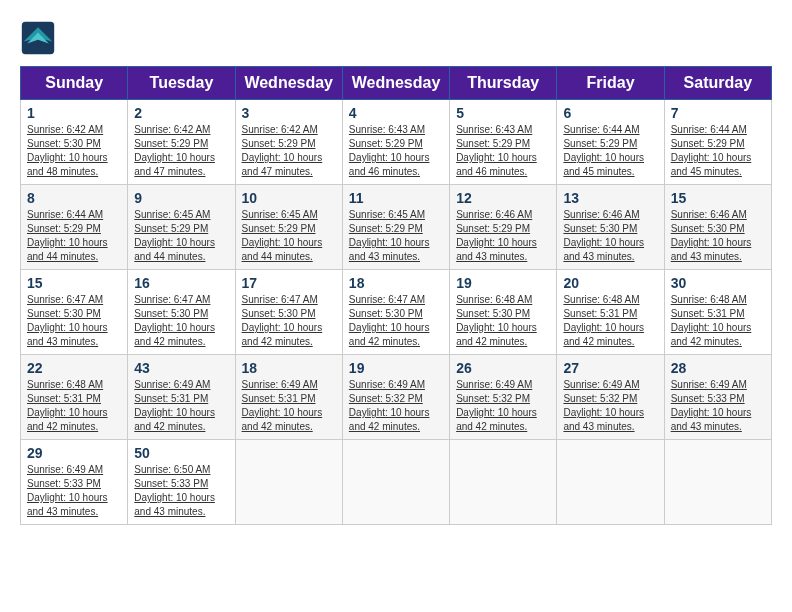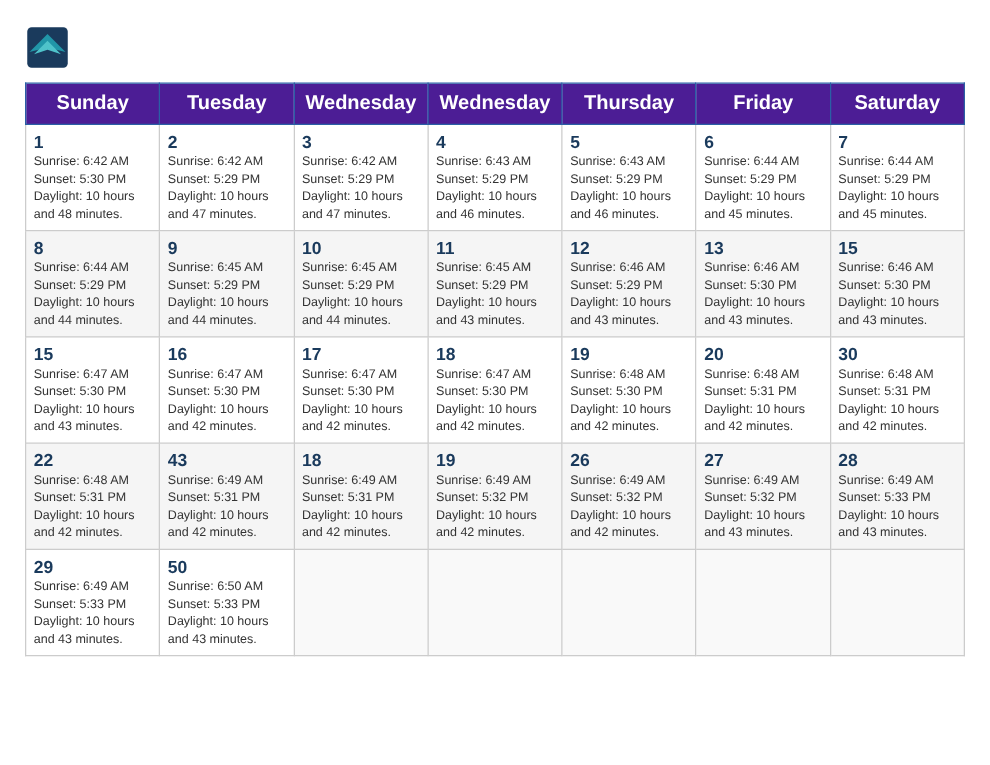--- a/index.html
+++ b/index.html
@@ -72,20 +72,21 @@
       font-size: 14px;
       font-weight: bold;
       color: #1a3a5c;
       display: block;
       margin-bottom: 2px;
     }
     .day-info {
       font-size: 10px;
       color: #333;
       line-height: 1.4;
+      text-decoration: underline;
     }
     td.empty {
       background: #f9f9f9;
     }
   </style>
 </head>
 <body>
 
 <div class="header-area">
   <div class="logo">

